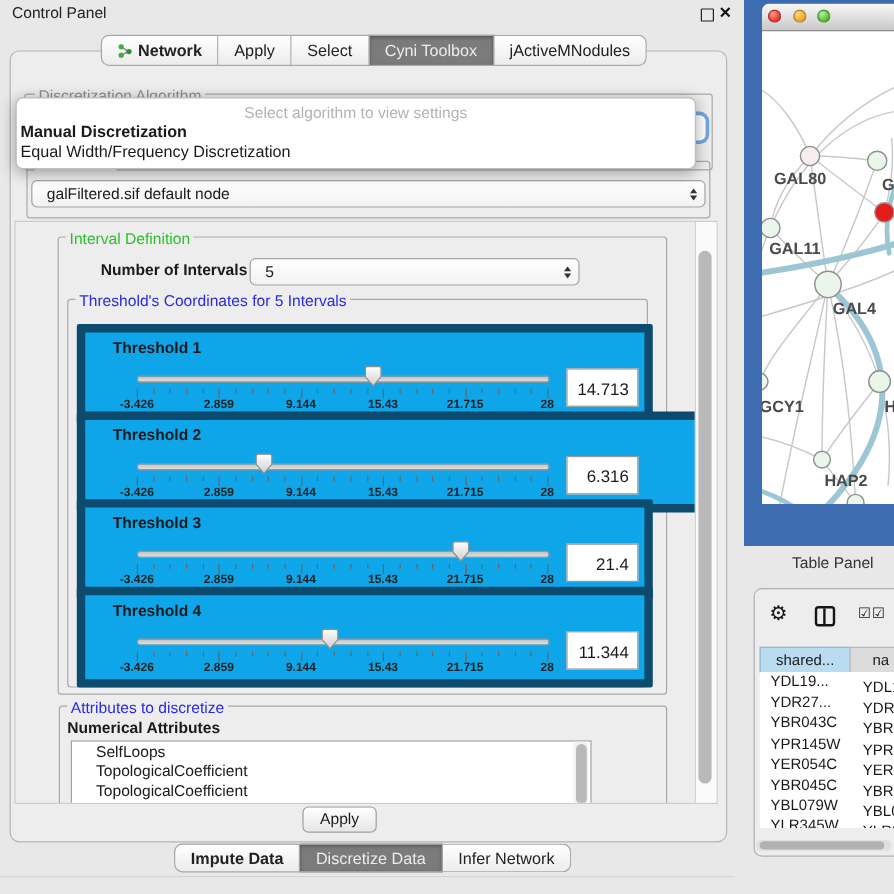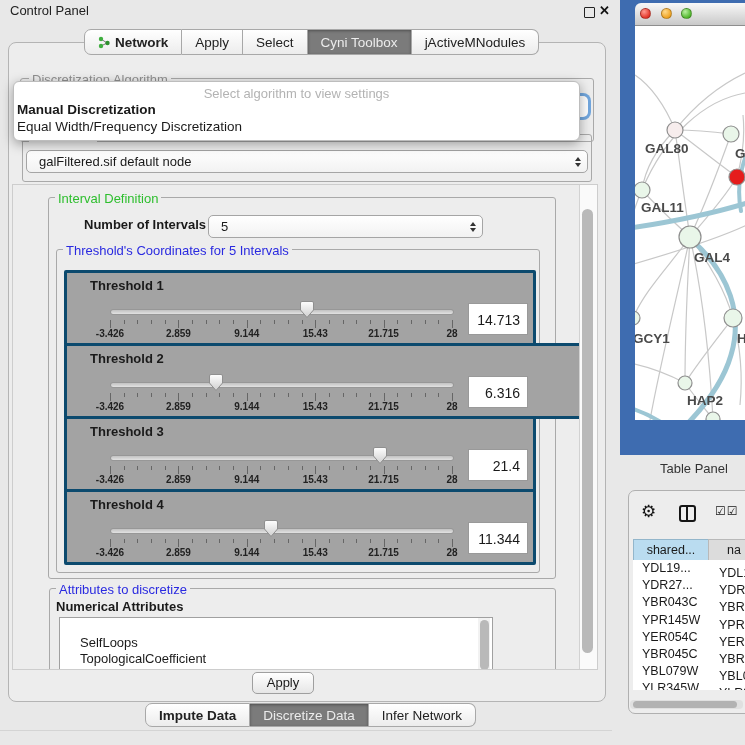--- a/index.html
+++ b/index.html
@@ -35,21 +35,21 @@
   #algo-popup .prompt{text-align:center;color:#b3b3b3;font-size:13px;padding-top:4px;}
   #algo-popup .it{font-size:13.5px;padding-left:3px;line-height:17px;}
   #algo-popup .it.b{font-weight:bold;}
   #focus-combo{left:26px;top:96px;width:562px;height:21px;background:#fff;border-radius:5px;
                box-shadow:0 0 0 3px rgba(92,154,218,.85);z-index:10;}
   
   #scroll-area{left:12px;top:184px;width:584px;height:484px;border:1px solid #cdcdcd;background:#ededed;overflow:hidden;}
   .vscroll{background:#fafafa;border-left:1px solid #d2d2d2;}
   .vthumb{position:absolute;left:2px;width:11px;border-radius:6px;background:#b9b9b9;}
   
-  .sbox{position:absolute;left:7px;width:466px;height:70px;border:3px solid #0c4a6e;border-radius:2px;background:#a3a3a3;}
+  .sbox{position:absolute;left:7px;width:466px;height:70px;border:7px solid #0c4a6e;border-radius:2px;background:#0ea5e9;}
   .sbox .slabel{position:absolute;left:23px;top:5px;font-size:13px;font-weight:bold;}
   .strack{position:absolute;left:43px;top:36px;width:342px;height:4px;border:1px solid #979797;border-radius:3px;
           background:linear-gradient(#c2c2c2,#e2e2e2);}
   .sthumb{position:absolute;top:27px;z-index:2;}
   .ticks{position:absolute;left:43px;top:47px;width:342px;height:9px;}
   .tick{position:absolute;top:0;width:1px;background:#666;}
   .tlabels{position:absolute;left:43px;top:55px;width:342px;height:12px;}
   .tlab{position:absolute;transform:translateX(-50%);font-size:10px;font-weight:bold;color:#222;white-space:nowrap;}
   .vbox{position:absolute;left:401px;top:30px;width:60px;height:32px;background:#fff;border:1px solid #999;
         font-size:14px;text-align:right;line-height:32px;padding-right:7px;box-sizing:border-box;}
@@ -337,21 +337,21 @@
           </div>
           <div class="vbox">11.344</div>
         </div>
       </div>
 
     <div class="abs group" style="left:36px;top:403px;width:505px;height:90px;">
       <span class="gtitle" style="left:6px;top:-7px;color:#2a2ae0;">Attributes to discretize</span>
     </div>
     <div class="abs" style="left:43px;top:414px;font-size:13px;font-weight:bold;">Numerical Attributes</div>
     <div class="abs" id="attr-list" style="left:46px;top:432px;width:432px;height:60px;">
-        <div class="li" style="padding-top: 17px;">SelfLoops</div>
+        <div class="li" style="padding-top: 1px;">SelfLoops</div>
         <div class="li">TopologicalCoefficient</div>
         <div class="li">TopologicalCoefficient</div>
       </div>
     <div class="abs" style="left:465px;top:433px;width:12px;height:58px;background:#f2f2f2;">
       <div class="vthumb" style="top:2px;height:50px;width:9px;"></div>
     </div>
 
     <div class="abs vscroll" style="left:566px;top:0;width:18px;height:484px;">
       <div class="vthumb" style="top:24px;height:444px;"></div>
     </div>

